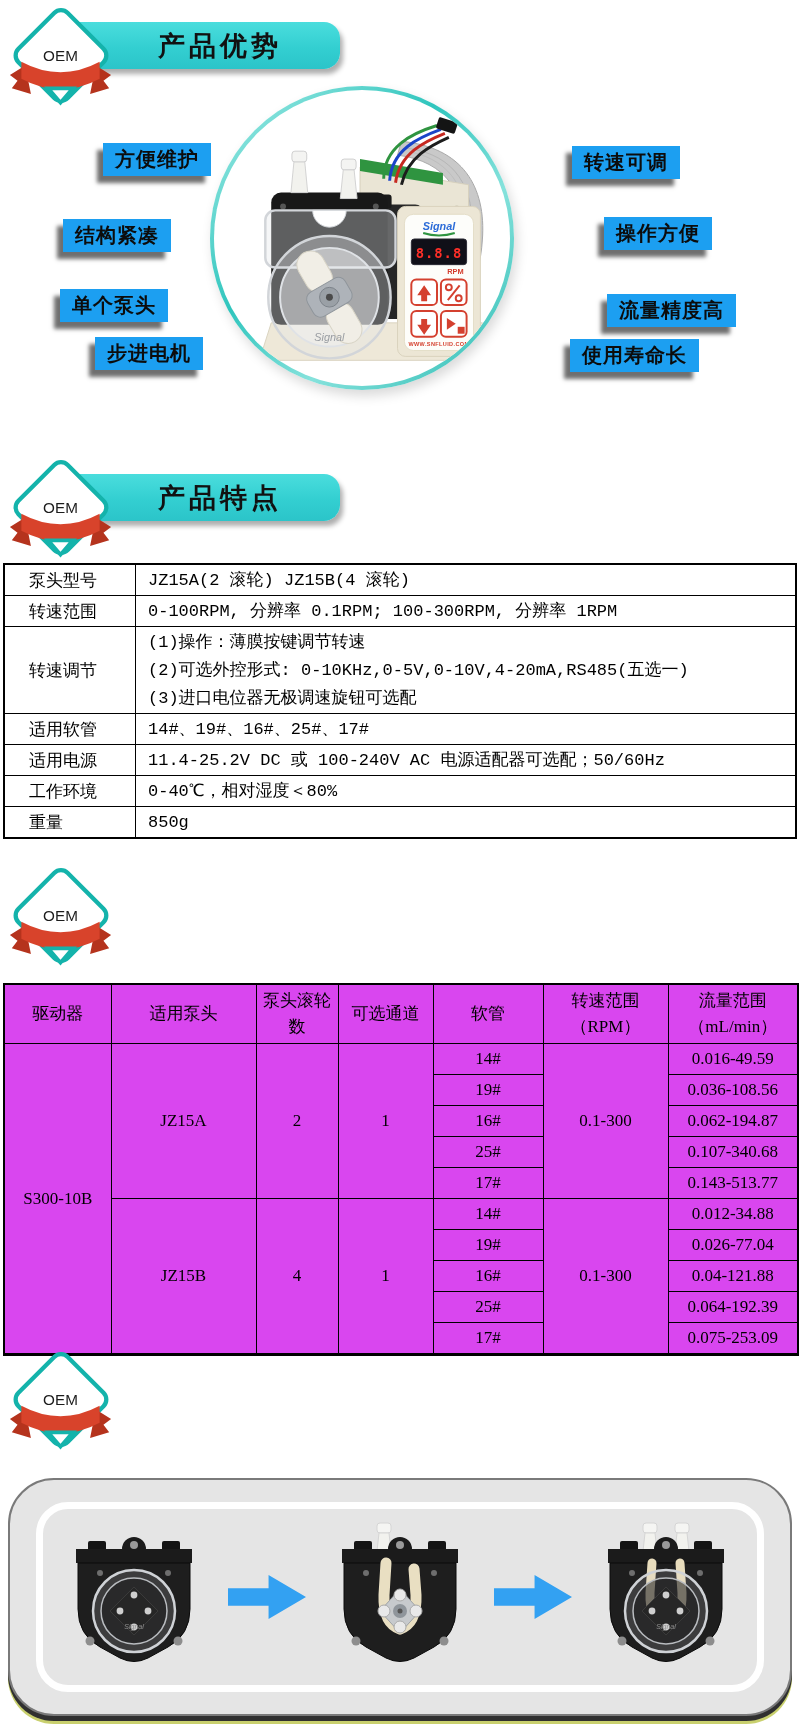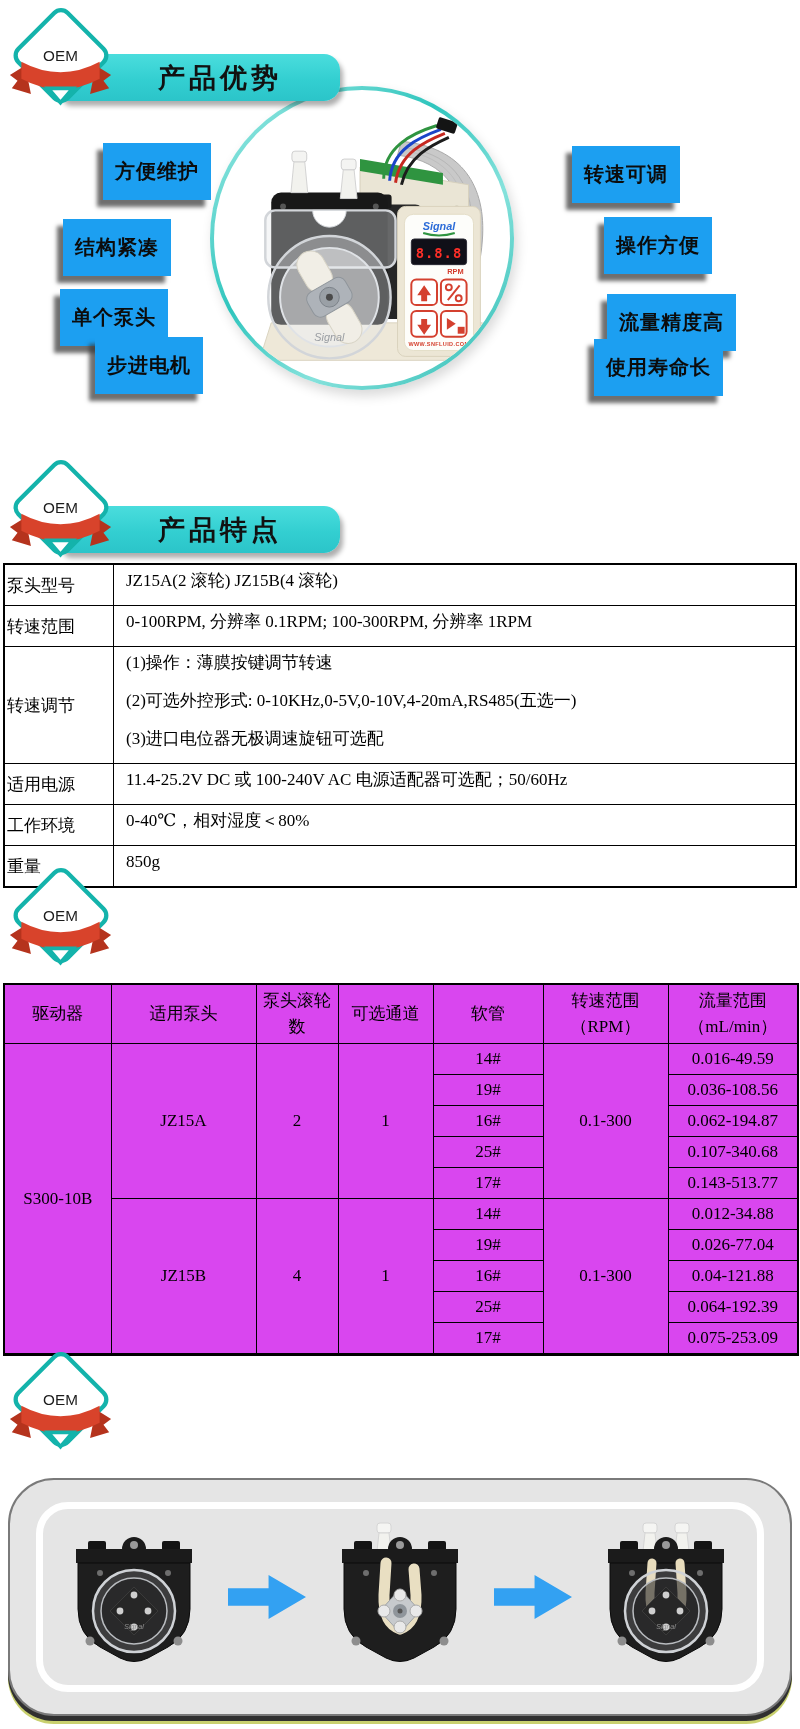--- a/index.html
+++ b/index.html
@@ -5,44 +5,44 @@
   html,body{margin:0;padding:0;background:#fff;}
   .page{position:relative;width:800px;height:1729px;background:#fff;overflow:hidden;
         font-family:"Liberation Sans","DejaVu Sans",sans-serif;}
 
   
   .sec-hdr{position:absolute;left:8px;width:430px;height:122px;}
   .hdr-bar{position:absolute;left:52px;top:16px;height:47px;
            border-radius:8px 16px 16px 8px;
            background:linear-gradient(180deg,#4adddd 0%,#33cfd1 55%,#2bc4c9 100%);
            box-shadow:3px 5px 5px rgba(0,0,0,.32);
-           display:flex;align-items:center;justify-content:center;padding-left:40px;z-index:1;margin-top:32px;}
+           display:flex;align-items:center;justify-content:center;padding-left:40px;z-index:1;}
   .hdr-bar.w1{width:240px}
   .hdr-bar.w2{width:268px}
   .hdr-title{font-weight:bold;font-size:27px;color:#111;letter-spacing:4px;}
   .badge-slot{position:absolute;left:0;top:0;z-index:2;}
 
   
   .photo-ring{position:absolute;left:210px;top:86px;width:304px;height:304px;border-radius:50%;
               background:linear-gradient(135deg,#aaeee9 0%,#2fc5bd 40%,#86e2dc 65%,#27b9b1 100%);
               padding:4px;box-shadow:3px 6px 12px rgba(0,0,0,.15);box-sizing:border-box;}
   .photo-inner{width:296px;height:296px;border-radius:50%;background:#fff;overflow:hidden;
                display:flex;align-items:center;justify-content:center;}
-  .adv-label{position:absolute;height:33px;line-height:33px;padding:12px 12px;background:#1c9ff1;
+  .adv-label{position:absolute;height:33px;line-height:33px;padding:0 12px;background:#1c9ff1;
              color:#0c0c0c;font-weight:bold;font-size:20px;letter-spacing:1px;
              box-shadow:-6px 7px 4px rgba(55,55,55,.72);white-space:nowrap;}
 
   
   .ftable{position:absolute;left:3px;top:563px;width:794px;border-collapse:collapse;background:#fff;
           border:2px solid #000;table-layout:fixed;}
   .ftable td{border:1px solid #000;font-family:"Liberation Serif","DejaVu Serif",serif;
              font-size:17px;color:#000;vertical-align:middle;}
-  .ftable .fl{width:105px;padding-left:2px;}
+  .ftable .fl{width:105px;padding-left:24px;}
   .ftable .fv{padding-left:12px;}
-  .fline{line-height:30px;height:38px;white-space:nowrap;overflow:hidden;}
+  .fline{line-height:30px;height:28px;white-space:nowrap;overflow:hidden;font-family:Liberation Mono, monospace;}
 
   
   .stable{position:absolute;left:3px;top:983px;width:794px;border-collapse:collapse;background:#d946ef;
           border:2px solid #000;border-bottom:3px solid #000;text-align:center;table-layout:fixed;}
   .stable th,.stable td{border:1px solid #000;font-family:"Liberation Serif","DejaVu Serif",serif;
           font-size:17px;font-weight:normal;color:#000;padding:0 4px;overflow:hidden;}
   .stable th{height:58px;line-height:26px;}
   .stable td{height:30px;}
 
   
@@ -156,21 +156,21 @@
     </div>
   </div>
   <div id="adv-labels">
       <div class="adv-label" style="left:103px;top:143px">方便维护</div>
       <div class="adv-label" style="left:63px;top:219px">结构紧凑</div>
       <div class="adv-label" style="left:60px;top:289px">单个泵头</div>
       <div class="adv-label" style="left:95px;top:337px">步进电机</div>
       <div class="adv-label" style="left:572px;top:146px">转速可调</div>
       <div class="adv-label" style="left:604px;top:217px">操作方便</div>
       <div class="adv-label" style="left:607px;top:294px">流量精度高</div>
-      <div class="adv-label" style="left:594px;top:339px">使用寿命长</div>
+      <div class="adv-label" style="left:570px;top:339px">使用寿命长</div>
     </div>
 
   <div class="sec-hdr" style="top:458px">
     <div class="hdr-bar w1">
       <span class="hdr-title">产品特点</span>
     </div>
     <div class="badge-slot"><svg viewBox="0 0 110 122" width="105" height="117">
     <rect x="19" y="15" width="73" height="73" rx="10" transform="rotate(45 55.5 51.5)" fill="#ffffff" stroke="#14b3ab" stroke-width="4.5"></rect>
     <path d="M18,62 L2,72 L10,78 L4,86 L24,92 Z" fill="#b5331d"></path>
     <path d="M92,62 L108,72 L100,78 L106,86 L86,92 Z" fill="#b5331d"></path>
@@ -193,20 +193,26 @@
      <td class="fv">
             <div class="fline">0-100RPM, 分辨率 0.1RPM; 100-300RPM, 分辨率 1RPM</div>
      </td>
         </tr>
         <tr>
      <td class="fl">转速调节</td>
      <td class="fv">
             <div class="fline">(1)操作：薄膜按键调节转速</div>
             <div class="fline">(2)可选外控形式: 0-10KHz,0-5V,0-10V,4-20mA,RS485(五选一)</div>
             <div class="fline">(3)进口电位器无极调速旋钮可选配</div>
+     </td>
+        </tr>
+        <tr>
+     <td class="fl">适用软管</td>
+     <td class="fv">
+            <div class="fline">14#、19#、16#、25#、17#</div>
      </td>
         </tr>
         <tr>
      <td class="fl">适用电源</td>
      <td class="fv">
             <div class="fline">11.4-25.2V DC 或 100-240V AC 电源适配器可选配；50/60Hz</div>
      </td>
         </tr>
         <tr>
      <td class="fl">工作环境</td>

